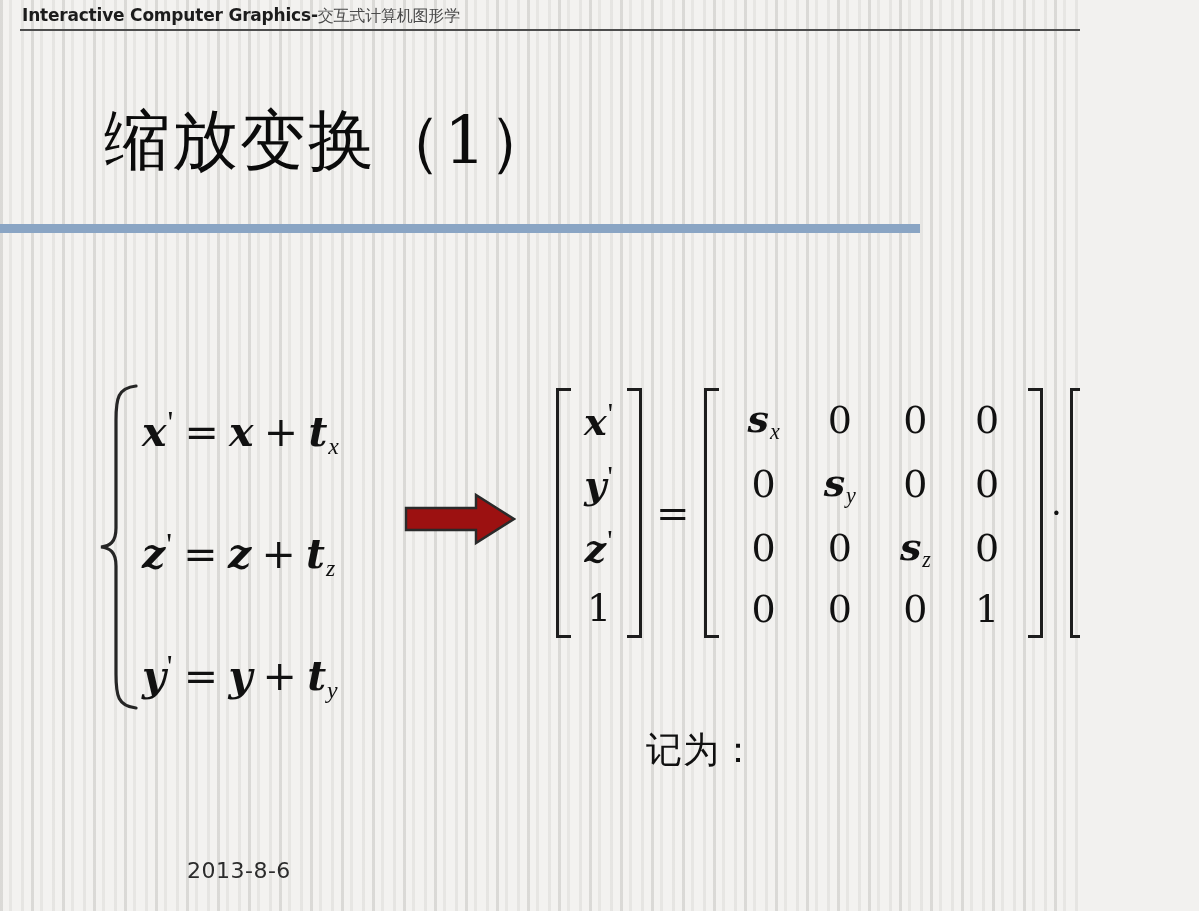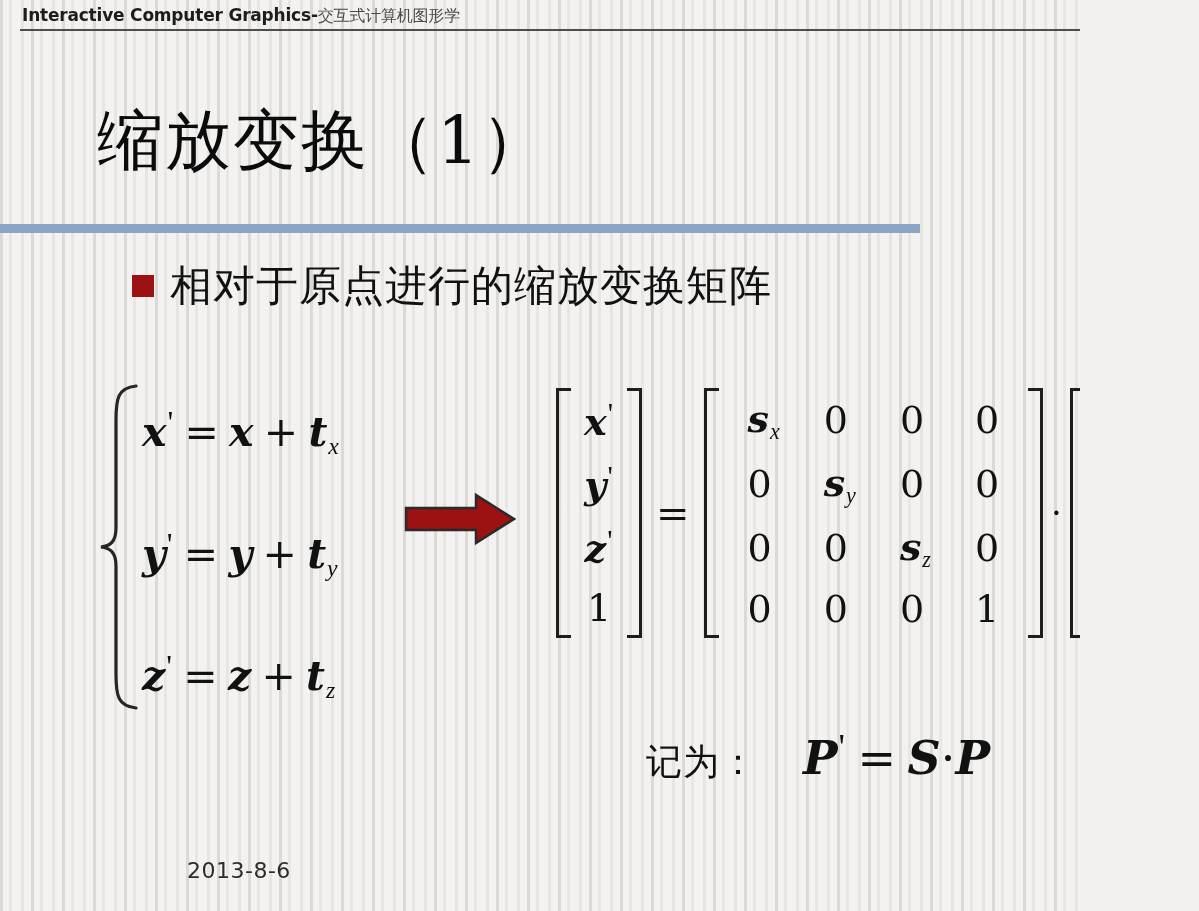--- a/index.html
+++ b/index.html
@@ -67,21 +67,21 @@
     left: 20px;
     top: 29px;
     width: 1170px;
     height: 2px;
     background: #4d4d4d;
   }
 
   
   #title {
     position: absolute;
-    left: 97px;
+    left: 104px;
     top: 108px;
     font-family: "DejaVu Serif", serif;
     font-size: 66px;
     line-height: 1.0;
     color: #0b0b0b;
     letter-spacing: 2px;
     white-space: nowrap;
   }
   #title-rule {
     position: absolute;
@@ -236,21 +236,21 @@
     white-space: nowrap;
   }
   table.mat {
     border-collapse: collapse;
     height: 100%;
     margin: 0 6px;
   }
   table.mat td {
     font-size: 38px;
     color: #111;
-    text-align: left;
+    text-align: center;
     padding: 0 22px;
     white-space: nowrap;
   }
   #eqsign {
     font-family: "DejaVu Serif", serif;
     font-size: 40px;
     color: #111;
     padding: 0 14px;
   }
   #dotsign {
@@ -307,56 +307,52 @@
 <div id="slide">
 
   <div id="header">
     <div id="header-text"><span>Interactive Computer Graphics-</span><span class="cn">交互式计算机图形学</span></div>
     <div id="header-rule"></div>
   </div>
 
   <div id="title">缩放变换（1）</div>
   <div id="title-rule"></div>
 
-  <div id="bullet-row">
-    <div id="bullet-square"></div>
-    <div id="bullet-text">相对于原点进行的缩放变换矩阵</div>
-  </div>
 
   <div id="system">
     <div id="system-brace">
       <svg width="46" height="330" viewBox="0 0 46 330" aria-hidden="true">
         <path d="M40 4 C22 6 20 16 20 38 L20 146 C20 160 14 164 5 165
                  C14 166 20 170 20 184 L20 292 C20 314 22 324 40 326" fill="none" stroke="#262626" stroke-width="3.2" stroke-linecap="round"></path>
       </svg>
     </div>
     <div id="system-eqs">
 
       <div class="syseq">
         <span class="mathvar">x</span><span class="prime">'</span>
         <span class="op">=</span>
         <span class="mathvar">x</span>
         <span class="op">+</span>
         <span class="mathvar">t</span><span class="sub">x</span>
       </div>
 
       <div class="syseq">
+        <span class="mathvar">z</span><span class="prime">'</span>
+        <span class="op">=</span>
+        <span class="mathvar">z</span>
+        <span class="op">+</span>
+        <span class="mathvar">t</span><span class="sub">z</span>
+      </div>
+
+      <div class="syseq">
         <span class="mathvar">y</span><span class="prime">'</span>
         <span class="op">=</span>
         <span class="mathvar">y</span>
         <span class="op">+</span>
         <span class="mathvar">t</span><span class="sub">y</span>
-      </div>
-
-      <div class="syseq">
-        <span class="mathvar">z</span><span class="prime">'</span>
-        <span class="op">=</span>
-        <span class="mathvar">z</span>
-        <span class="op">+</span>
-        <span class="mathvar">t</span><span class="sub">z</span>
       </div>
 
 
     </div>
   </div>
 
   <div id="arrow">
     <svg width="112" height="54" viewBox="0 0 112 54" aria-hidden="true">
       <polygon points="2,16 72,16 72,3 110,27 72,51 72,38 2,38" fill="#9c1111" stroke="#2a2a2a" stroke-width="2.4" stroke-linejoin="miter"></polygon>
     </svg>
@@ -426,23 +422,18 @@
       <div class="cell"><span class="mathnum">1</span></div>
     </div>
     <div class="brk right">
         <i></i>
       </div>
 
   </div>
 
   <div id="note-row">
     <div id="note-label">记为：</div>
-    <div id="note-formula">
-      <span class="mathvar">P</span><span class="prime">'</span>
-      <span class="op">=</span>
-      <span class="mathvar">S</span><span class="op">·</span><span class="mathvar">P</span>
-    </div>
   </div>
 
   <div id="footer-date">2013-8-6</div>
   <div id="footer-page">9</div>
 
 </div>
 
 </body></html>

